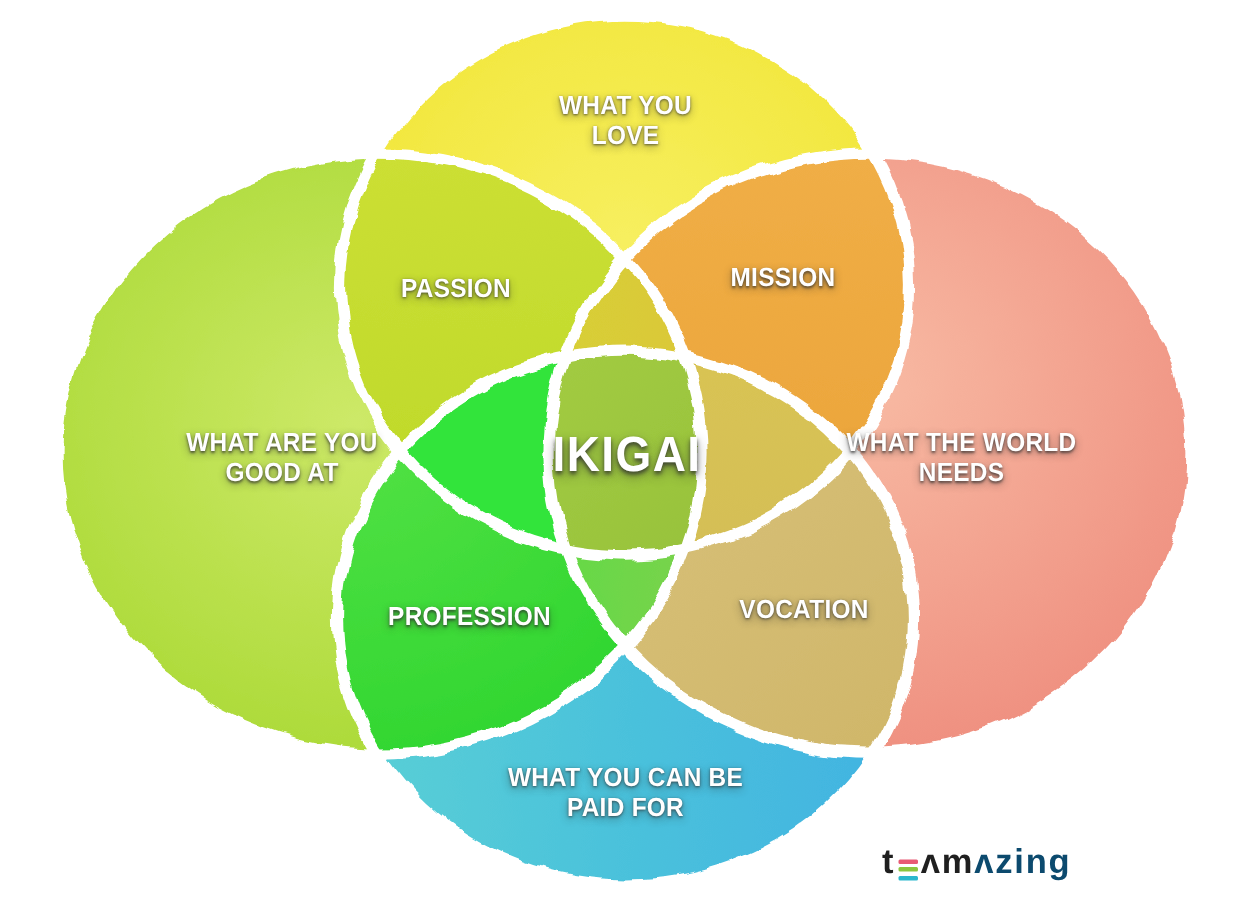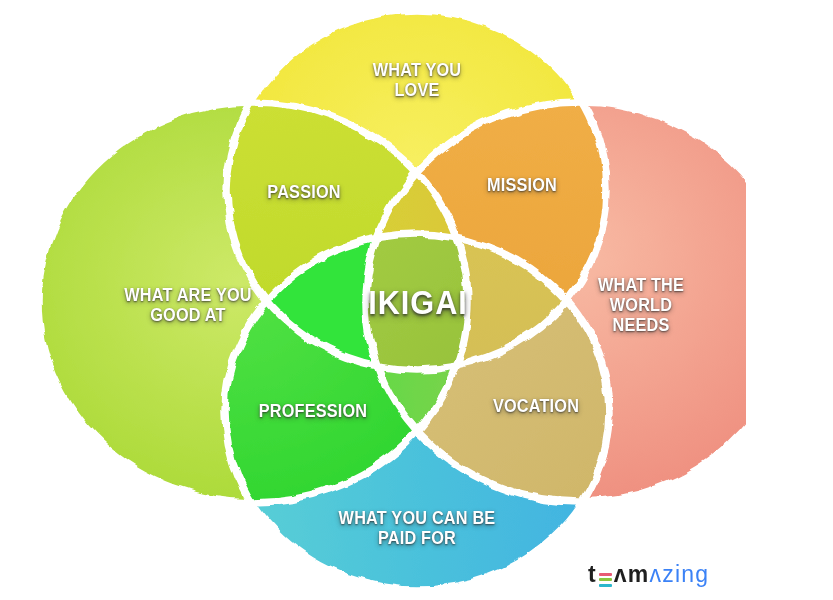--- a/index.html
+++ b/index.html
@@ -1,18 +1,18 @@
 <!DOCTYPE html>
 <html><head>
 <meta charset="utf-8">
 <style>
   html, body { margin: 0; padding: 0; background: #ffffff; }
   .stage {
     position: relative;
-    width: 746px;
+    width: 833px;
     height: 600px;
     background: #ffffff;
     overflow: hidden;
     font-family: "Liberation Sans", sans-serif;
   }
   .venn-svg { position: absolute; left: 0; top: 0; width: 833px; height: 600px; }
   .lbl {
     position: absolute;
     transform: translate(-50%, -50%) scaleX(0.93);
     color: #ffffff;
@@ -36,21 +36,21 @@
     top: 563px;
     height: 30px;
     display: flex;
     align-items: baseline;
     color: #1f1f1f;
     font-size: 23px;
     letter-spacing: 1.2px;
     line-height: 1;
   }
   .logo .bold { font-weight: 700; }
-  .logo .light { font-weight: 400; color: #3b82f6; }
+  .logo .light { font-weight: 700; color: #0c4a6e; }
   .logo-e {
     display: inline-flex;
     flex-direction: column;
     justify-content: flex-end;
     gap: 2.5px;
     width: 13px;
     height: 15px;
     margin: 0 2px;
     align-self: center;
     transform: translateY(1px);

